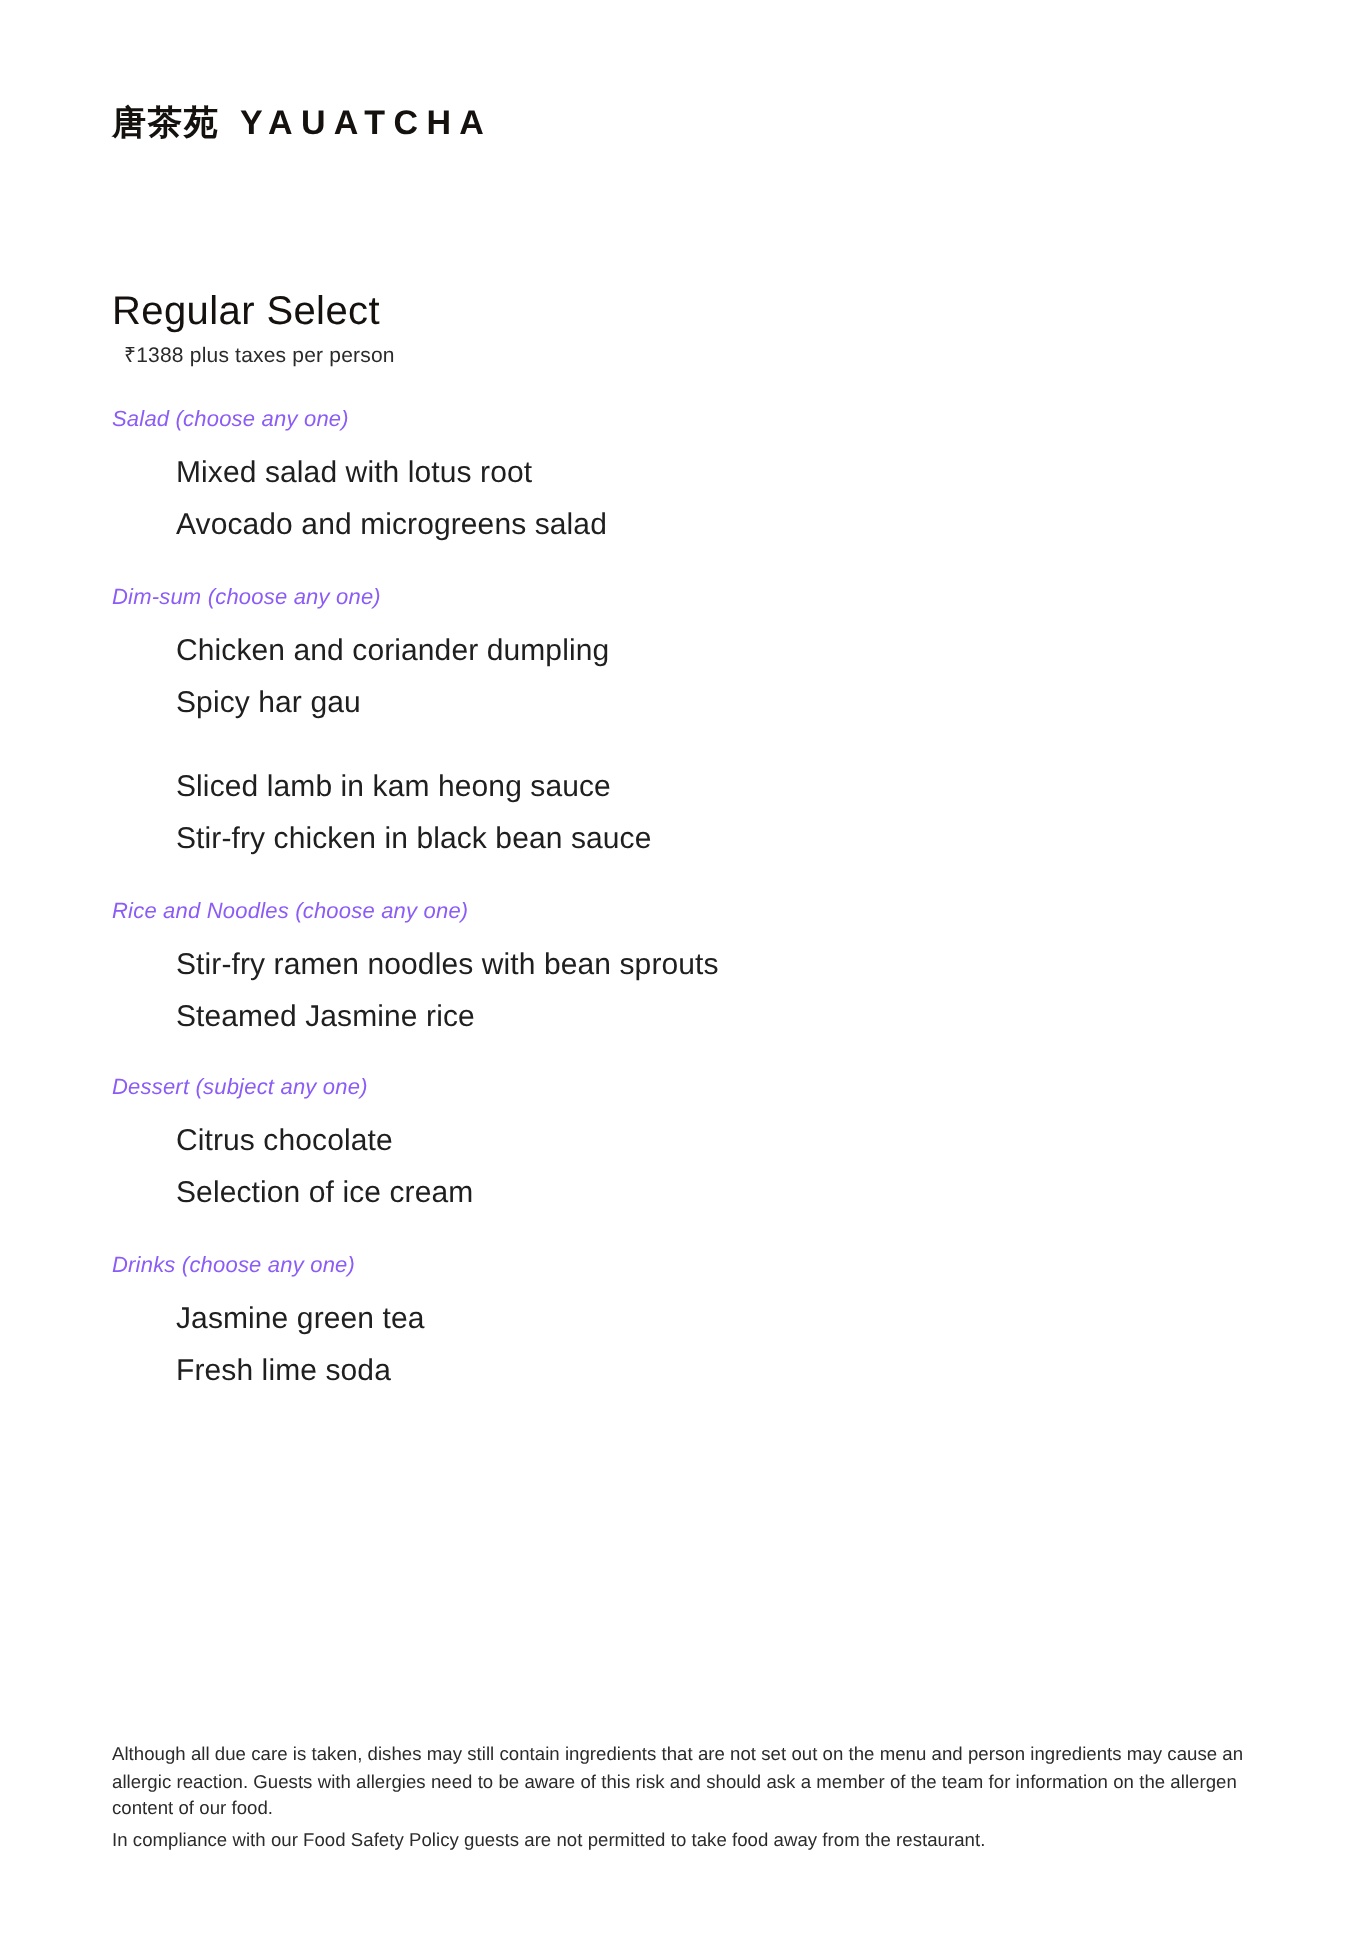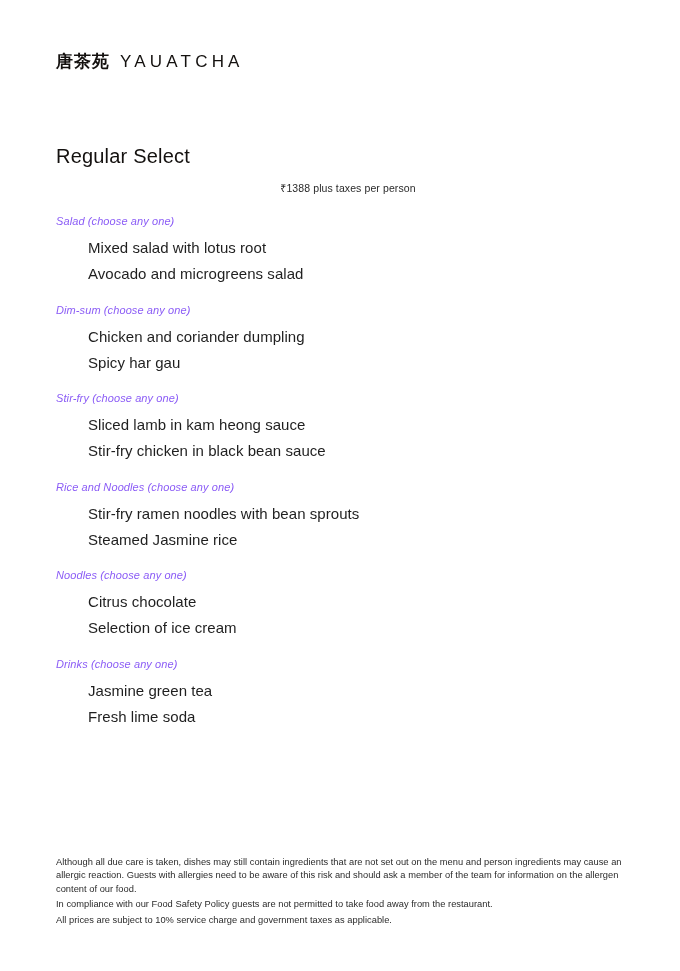--- a/index.html
+++ b/index.html
@@ -34,46 +34,45 @@
   .brand-cjk {
     font-family: "DejaVu Sans", sans-serif;
     font-size: 17px;
     font-weight: 700;
     letter-spacing: 1px;
     color: #14110f;
   }
   .brand-latin {
     font-family: "Liberation Sans", sans-serif;
     font-size: 17px;
-    font-weight: 400;
+    font-weight: 700;
     letter-spacing: 4.2px;
     color: #14110f;
   }
 
   
   .menu {
     position: absolute;
     top: 145px;
     left: 56px;
     right: 56px;
   }
   .menu-title {
     font-size: 20px;
     font-weight: 400;
     letter-spacing: 0.2px;
     color: #14110f;
-    margin: 0 0 13px 0;
+    margin: 0 0 2px 0;
   }
   .menu-price {
     font-size: 10.5px;
     font-weight: 400;
     color: #2a2a2a;
-    margin: 0 0 20px 16px;
+    margin: 0 0 20px 6px;
     letter-spacing: 0.1px;
-    text-align: center;
   }
 
   .course {
     margin-bottom: 16px;
   }
   .course-title {
     font-size: 11px;
     font-weight: 400;
     color: #8b5cf6;
     margin: 0 0 8px 0;
@@ -135,51 +134,49 @@
 
     <div class="course">
       <h2 class="course-title">Dim-sum (choose any one)</h2>
       <ul class="course-items">
         <li class="course-item">Chicken and coriander dumpling</li>
         <li class="course-item">Spicy har gau</li>
       </ul>
     </div>
 
     <div class="course">
-      <h2 class="course-title">Stir-fry (choose any one)</h2>
       <ul class="course-items">
         <li class="course-item">Sliced lamb in kam heong sauce</li>
         <li class="course-item">Stir-fry chicken in black bean sauce</li>
       </ul>
     </div>
 
     <div class="course">
       <h2 class="course-title">Rice and Noodles (choose any one)</h2>
       <ul class="course-items">
         <li class="course-item">Stir-fry ramen noodles with bean sprouts</li>
         <li class="course-item">Steamed Jasmine rice</li>
       </ul>
     </div>
 
     <div class="course">
-      <h2 class="course-title">Noodles (choose any one)</h2>
+      <h2 class="course-title">Dessert (subject any one)</h2>
       <ul class="course-items">
         <li class="course-item">Citrus chocolate</li>
         <li class="course-item">Selection of ice cream</li>
       </ul>
     </div>
 
     <div class="course">
       <h2 class="course-title">Drinks (choose any one)</h2>
       <ul class="course-items">
         <li class="course-item">Jasmine green tea</li>
         <li class="course-item">Fresh lime soda</li>
       </ul>
     </div>
   </div>
 
   <div class="footer">
     <p>Although all due care is taken, dishes may still contain ingredients that are not set out on the menu and person ingredients may cause an allergic reaction. Guests with allergies need to be aware of this risk and should ask a member of the team for information on the allergen content of our food.</p>
     <p>In compliance with our Food Safety Policy guests are not permitted to take food away from the restaurant.</p>
-    <p>All prices are subject to 10% service charge and government taxes as applicable.</p>
   </div>
 
 </div>
 
 </body></html>

